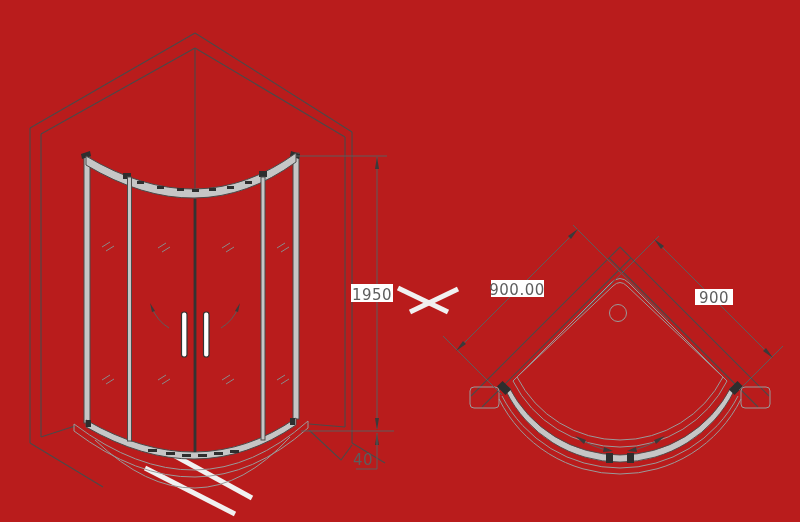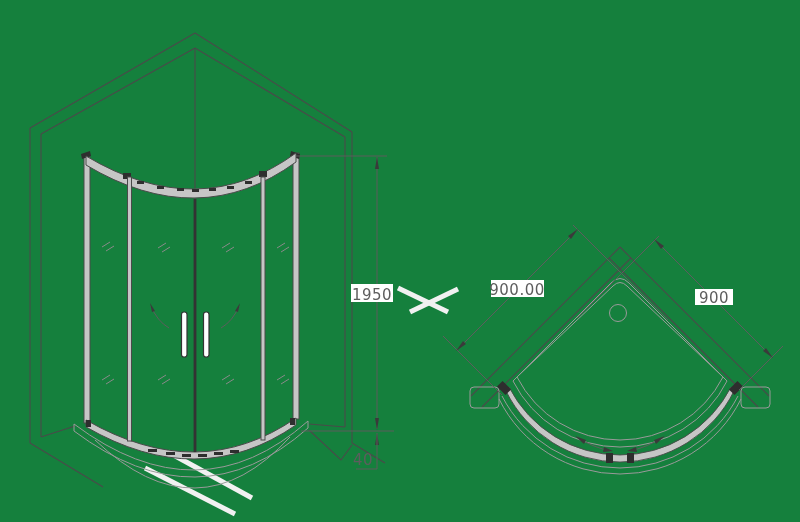--- a/index.html
+++ b/index.html
@@ -1,16 +1,16 @@
 <!DOCTYPE html>
 <html><head>
 <meta charset="utf-8">
 <style>
   html,body{margin:0;padding:0;background:#ffffff;}
-  .canvas{position:relative;width:800px;height:522px;background:#15803d;overflow:hidden;
+  .canvas{position:relative;width:800px;height:522px;background:#b91c1c;overflow:hidden;
           font-family:"DejaVu Sans","Liberation Sans",sans-serif;}
   svg{position:absolute;left:0;top:0;}
   .struct{stroke:#4a4a4a;stroke-width:1.1;fill:none;}
   .light{stroke:#9a9a9a;stroke-width:1;fill:none;}
   .dim{stroke:#5d5d5d;stroke-width:1;fill:none;}
   .dimhead{fill:#3a3a3a;stroke:none;}
   .dimtext{fill:#5d5d5d;font-size:15px;letter-spacing:0.5px;}
   .grayfill{fill:#c6c6c6;stroke:#4a4a4a;stroke-width:1;}
   .darkbit{fill:#2e2e2e;stroke:none;}
   .wm{stroke:#f1f1f1;stroke-width:5;fill:none;}

